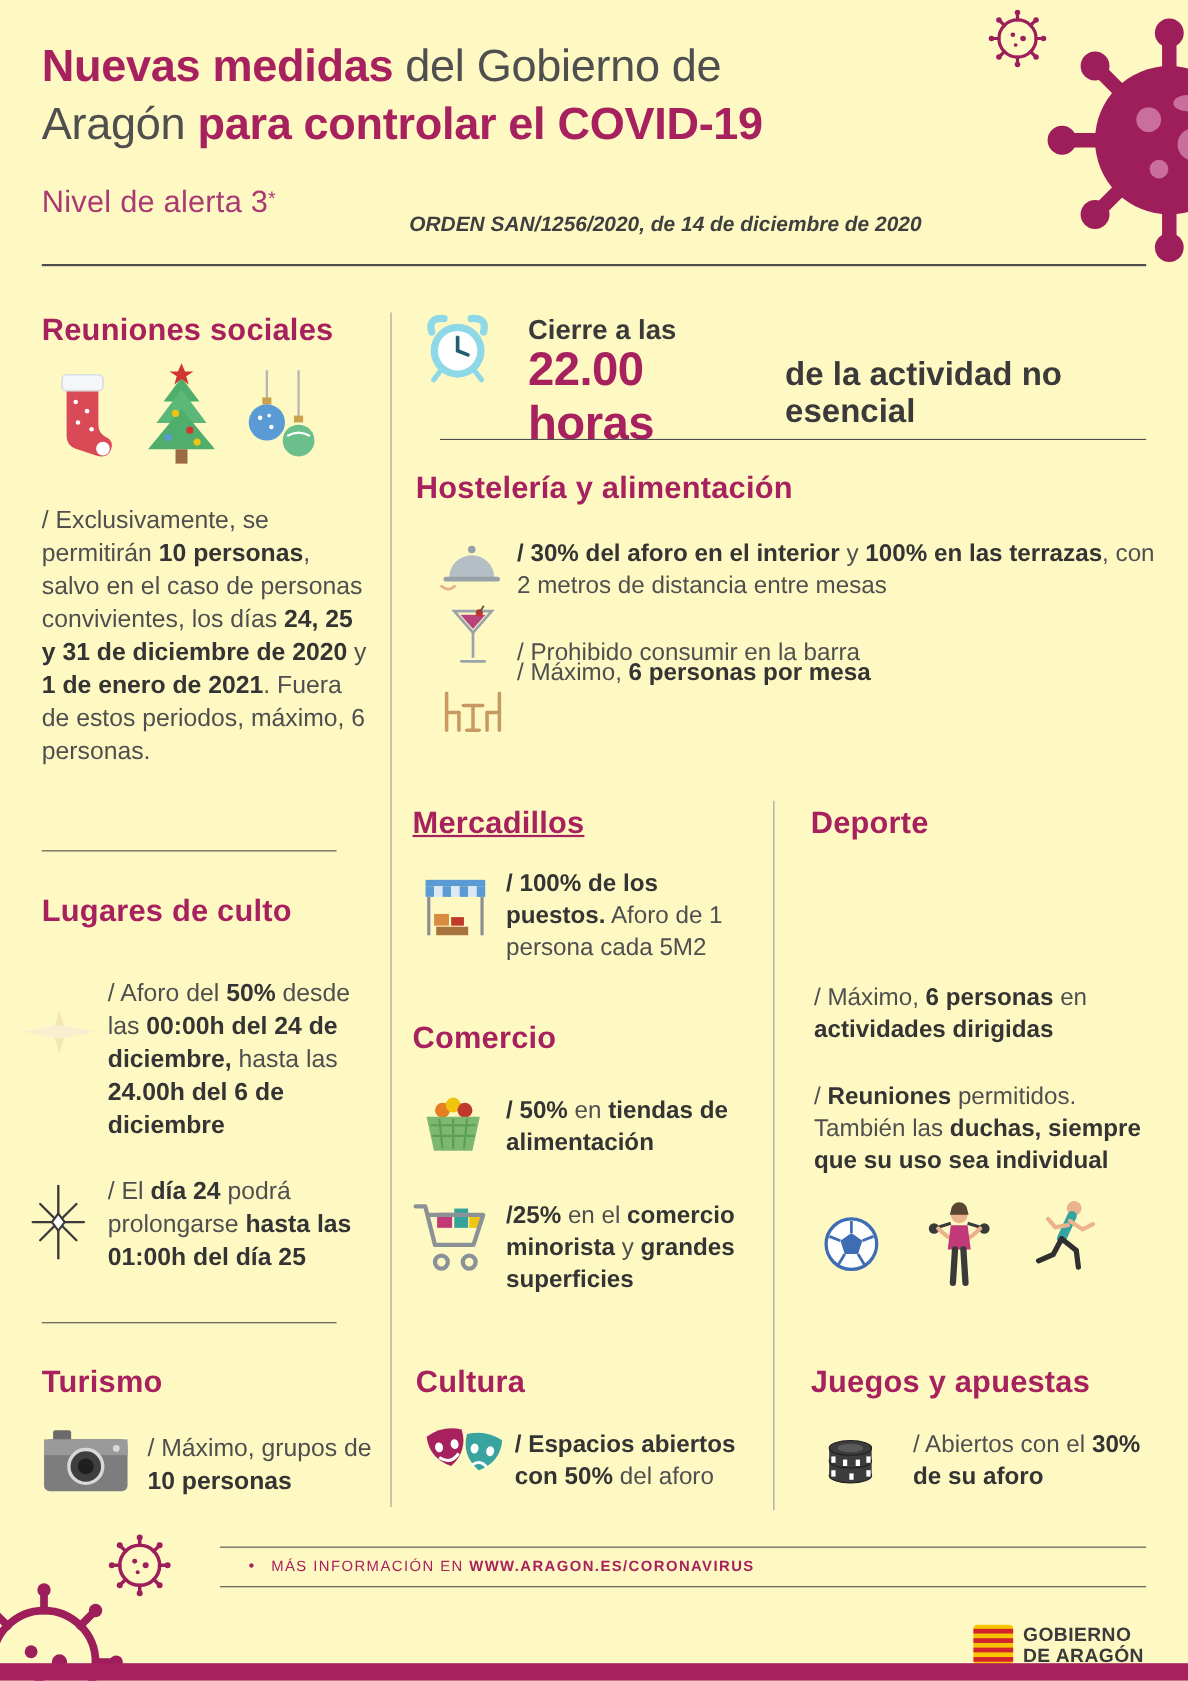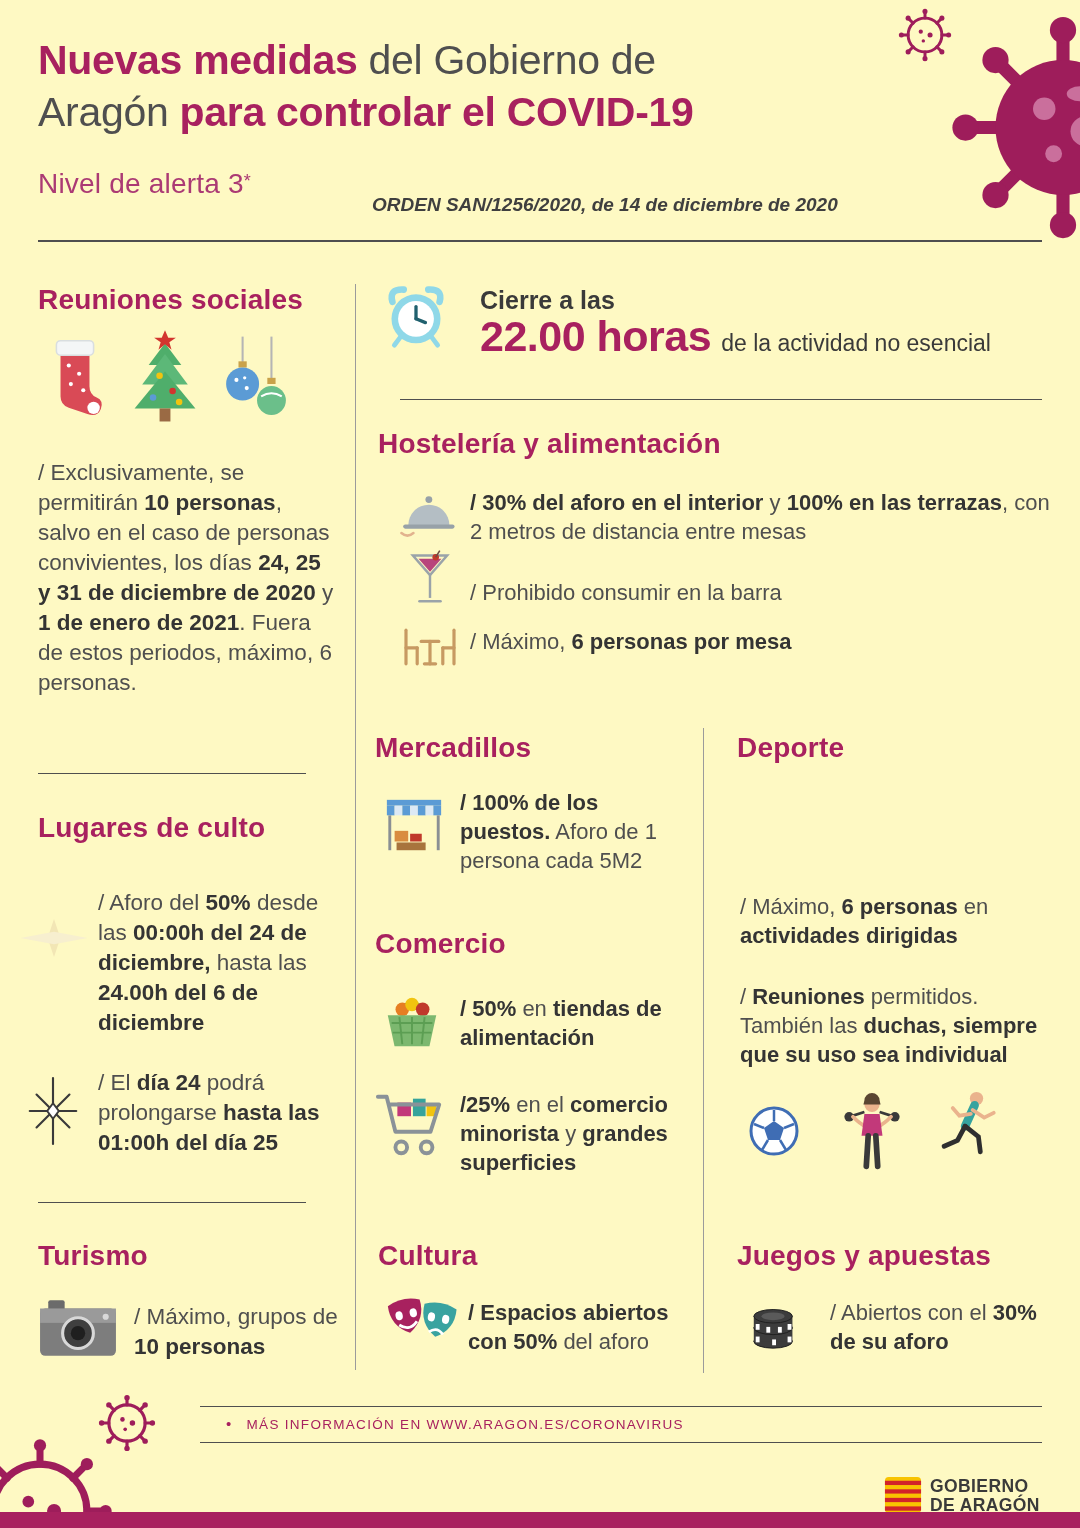--- a/index.html
+++ b/index.html
@@ -19,23 +19,23 @@
   .h2 { color:#a8215f; font-weight:700; font-size:28px; letter-spacing:0.2px; }
   .bt { color:#4f4f4f; font-size:22.5px; line-height:30px; }
   .bt2 { color:#4f4f4f; font-size:22px; line-height:29px; }
   .b { font-weight:700; color:#343434; }
   .m { color:#a8215f; font-weight:700; }
   .divider { background:#4f4f4f; }
   .vdiv { background:#9b9b9b; width:1px; }
   .cierre { font-size:25px; font-weight:700; color:#3a3a3a; }
   .time-row { display:flex; align-items:baseline; gap:10px; }
   .time { font-size:43px; font-weight:700; color:#a8215f; letter-spacing:-0.5px; }
-  .time-suffix { font-size:23px; font-weight:400; color:#3a3a3a; }
+  .time-suffix { font-size:30px; font-weight:700; color:#3a3a3a; }
   .finfo { font-size:13.5px; letter-spacing:1.3px; color:#a8215f; font-weight:400; }
-  .finfo .fb { font-weight:400; }
+  .finfo .fb { font-weight:700; }
   .finfo .bullet { margin-right:14px; font-size:15px; }
   .logo-text { font-size:17.5px; font-weight:700; color:#3a3a3a; line-height:19px; letter-spacing:0.4px; }
   .bottom-bar { background:#a8215f; }
 </style>
 </head>
 <body>
 
 <div class="page">
 
   <div class="abs title" style="left:38px; top:34px; width:860px;"><span class="m">Nuevas medidas</span><span> del Gobierno de
@@ -232,23 +232,23 @@
         <line x1="10" y1="26" x2="24" y2="26"></line>
         <line x1="24" y1="26" x2="24" y2="46"></line>
       <line x1="70" y1="4" x2="70" y2="46"></line>
         <line x1="70" y1="26" x2="56" y2="26"></line>
         <line x1="56" y1="26" x2="56" y2="46"></line>
       <line x1="29" y1="18" x2="51" y2="18"></line>
         <line x1="40" y1="18" x2="40" y2="46"></line>
         <line x1="33" y1="46" x2="47" y2="46"></line>
     </g>
   </svg>
-  <div class="abs bt2" style="left:470px; top:627px; width:560px;"><span>/ Máximo, </span><span class="b">6 personas por mesa</span></div>
-
-  <div class="abs h2" style="left:375px; top:732px;">Mercadillos</div>
+  <div class="abs bt2" style="left:470px; top:596px; width:560px;"><span>/ Máximo, </span><span class="b">6 personas por mesa</span></div>
+
+  <div class="abs h2" style="left:375px; top:732px;text-decoration:underline;">Mercadillos</div>
   <svg class="abs" style="left:383px; top:793px; width:62px; height:66px;" viewBox="0 0 64 66">
     <rect x="4" y="6" width="56" height="6" fill="#5b9bd5"></rect>
     <g>
       <rect x="4" y="12" width="8" height="10" fill="#5b9bd5"></rect>
         <rect x="12" y="12" width="8" height="10" fill="#dce9f5"></rect>
       <rect x="20" y="12" width="8" height="10" fill="#5b9bd5"></rect>
         <rect x="28" y="12" width="8" height="10" fill="#dce9f5"></rect>
       <rect x="36" y="12" width="8" height="10" fill="#5b9bd5"></rect>
         <rect x="44" y="12" width="8" height="10" fill="#dce9f5"></rect>
       <rect x="52" y="12" width="8" height="10" fill="#5b9bd5"></rect>

